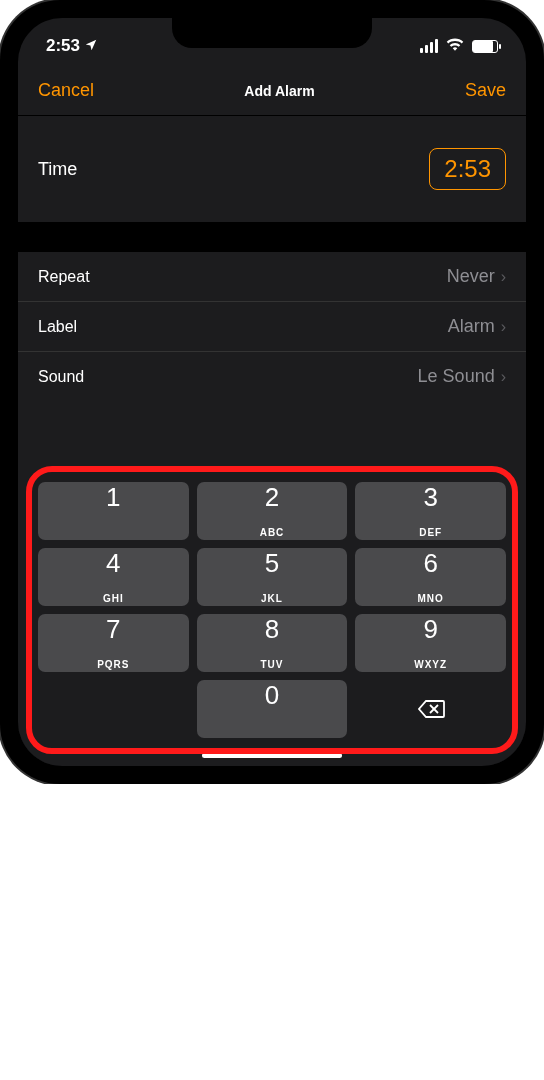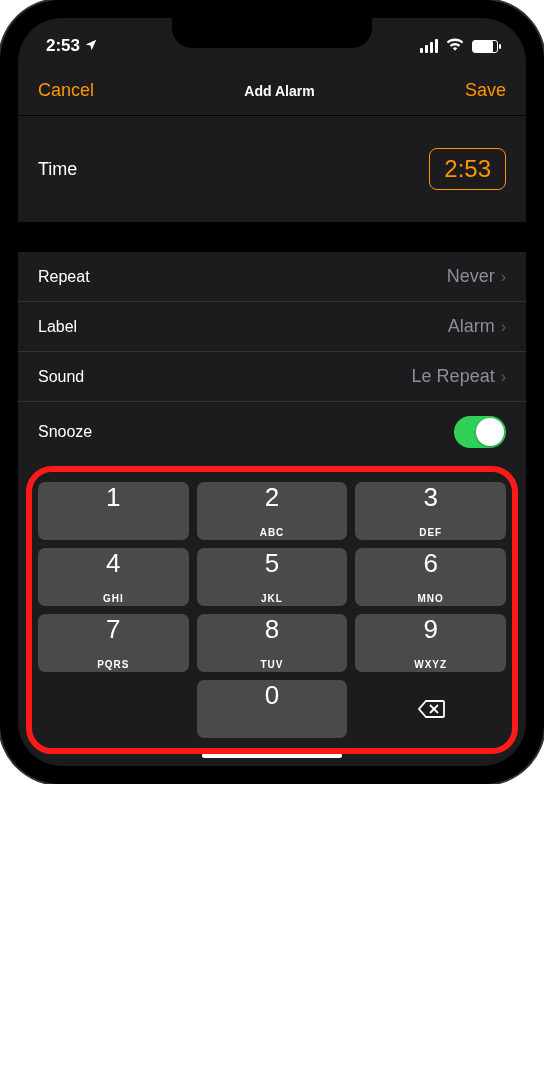--- a/index.html
+++ b/index.html
@@ -232,29 +232,23 @@
         <div class="settings-row">
           <span class="row-label">Label</span>
           <span class="row-value">
             <span>Alarm</span>
             <span class="chevron">›</span>
           </span>
         </div>
         <div class="settings-row">
           <span class="row-label">Sound</span>
           <span class="row-value">
-            <span>Le Repeat</span>
+            <span>Le Sound</span>
             <span class="chevron">›</span>
           </span>
-        </div>
-        <div class="settings-row">
-          <span class="row-label">Snooze</span>
-          <div class="toggle">
-            <div class="toggle-knob"></div>
-          </div>
         </div>
       </div>
 
       <div class="spacer"></div>
 
       <div class="keypad-wrap">
         <div class="keypad-highlight"></div>
         <div class="keypad" id="keypad">
             <div class="key">
               <div class="key-num">1</div>

